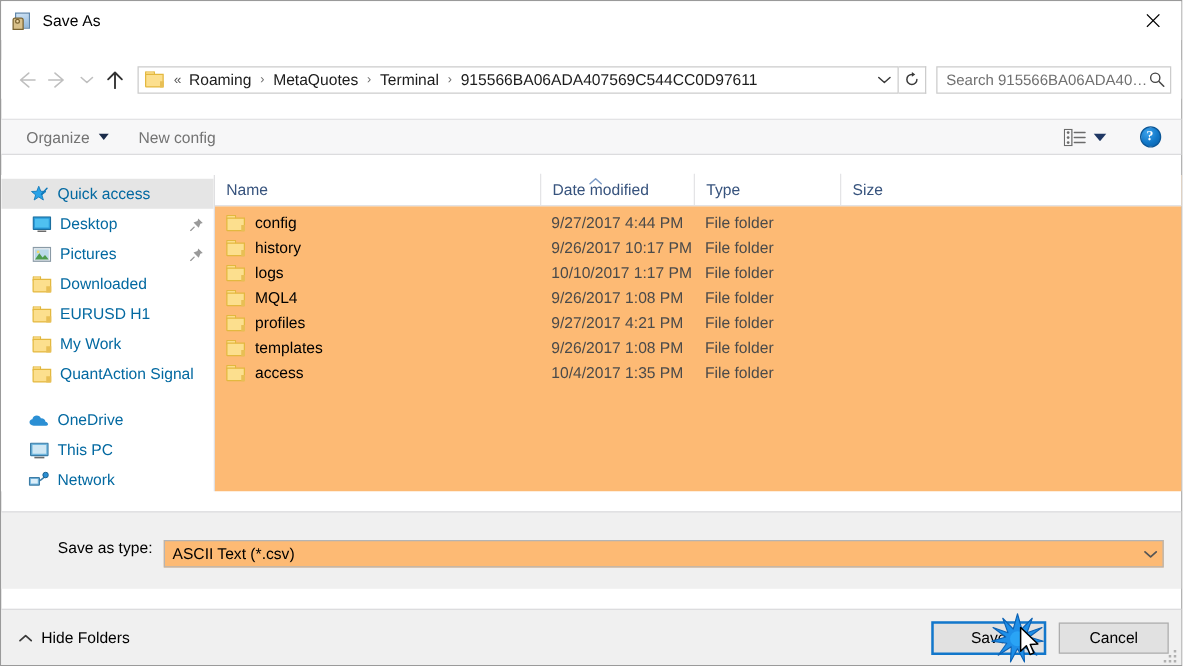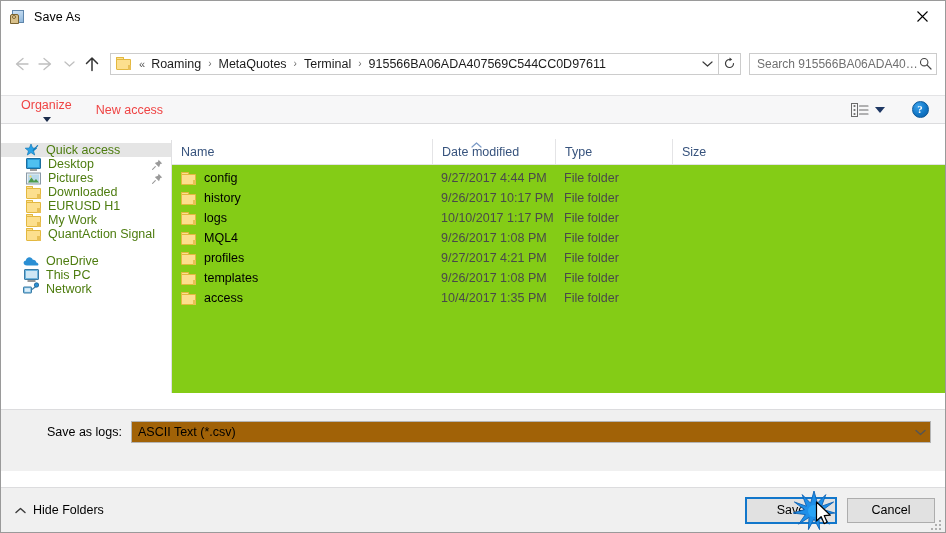--- a/index.html
+++ b/index.html
@@ -136,23 +136,23 @@
   
   #cmdbar {
     height: 29px; min-height: 29px;
     background: #f7f7f8;
     border-top: 1px solid #e3e3e5;
     border-bottom: 1px solid #dcdcde;
     display: flex; align-items: center;
     padding: 0 6px 0 14px;
   }
   .cmd {
-    font-size: 12.5px; color: #ef4444;
+    font-size: 12.5px; color: #737373;
     display: flex; align-items: center; gap: 5px;
-    padding: 3px 6px; margin-right: 12px; flex-direction: column;
+    padding: 3px 6px; margin-right: 12px;
   }
   .cmd .caret {
     width: 0; height: 0;
     border-left: 4px solid transparent; border-right: 4px solid transparent;
     border-top: 5px solid #1a2b4a;
     margin-left: 2px;
   }
   #cmd-right { margin-left: auto; display: flex; align-items: center; gap: 2px; }
   #viewbtn { display: flex; align-items: center; gap: 6px; padding: 3px 6px; }
   #viewbtn .caret {
@@ -178,23 +178,23 @@
 
   
   #sidebar {
     width: 171px; min-width: 171px;
     border-right: 1px solid #e0e0e2;
     background: #ffffff;
     padding-top: 3px;
     overflow: hidden;
   }
   .nav-item {
-    height: 14px;
+    height: 24px;
     display: flex; align-items: center;
-    font-size: 12.5px; color: #4d7c0f;
+    font-size: 12.5px; color: #0369a1;
     padding-right: 8px;
     position: relative;
   }
   .nav-item.selected { background: #e5e5e5; }
   .nav-ico {
     width: 16px; height: 16px; flex: none;
     margin-right: 7px;
     display: flex; align-items: center; justify-content: center;
     position: relative;
   }
@@ -202,21 +202,21 @@
   .pin {
     margin-left: auto; flex: none; color: #8a8a8a;
     width: 12px; height: 12px; display:flex; align-items:center; justify-content:center;
   }
   .lvl0 { padding-left: 22px; }
   .lvl1 { padding-left: 24px; }
   .gap { height: 13px; }
   .sb-folder { width: 15px; height: 13px; }
 
   
-  #filepane { flex: 1 1 auto; display: flex; flex-direction: column; min-width: 0; background:#84cc16; }
+  #filepane { flex: 1 1 auto; display: flex; flex-direction: column; min-width: 0; background:#fdba74; }
   #colhead {
     height: 25px; min-height: 25px;
     border-bottom: 1px solid #e2e2e4;
     display: flex; align-items: flex-end;
     position: relative;
     background: #fff;
   }
   .col {
     font-size: 12.5px; color: #37537d;
     height: 25px; display: flex; align-items: center;
@@ -257,21 +257,21 @@
   .flabel {
     width: 116px; text-align: right; padding-right: 9px;
     font-size: 12.5px; color: #000; flex: none;
   }
   .fcombo {
     flex: 1 1 auto; height: 22px;
     display: flex; align-items: center;
     position: relative; min-width: 0;
   }
   #filename-combo { border: 1px solid #0a7ac0; background: #fff; }
-  #filetype-combo { border: 1px solid #b4b4b4; background: #a16207; }
+  #filetype-combo { border: 1px solid #b4b4b4; background: #fdba74; margin-top: 11px; }
   .fcombo .val {
     flex: 1 1 auto; font-size: 12.5px; padding-left: 4px;
     white-space: nowrap; overflow: hidden;
   }
   #filename-value {
     background: #1668c2; color: #ffffff; padding: 1px 1px 1px 2px;
     display: inline-block;
   }
   #filetype-value { color: #000; padding-left: 6px; }
   .combo-arrow {
@@ -402,21 +402,21 @@
       </div>
     </div>
   </div>
 
   <div id="cmdbar">
     <div class="cmd">
       <span>Organize</span>
       <span class="caret"></span>
     </div>
     <div class="cmd">
-      <span>New access</span>
+      <span>New config</span>
     </div>
     <div id="cmd-right">
       <div id="viewbtn">
         <svg width="18" height="14" viewBox="0 0 18 14">
           <rect x="0.5" y="0.5" width="6" height="13" fill="none" stroke="#6b6b6b" stroke-width="1"></rect>
           <circle cx="3.5" cy="3" r="1.1" fill="#6b6b6b"></circle>
             <circle cx="3.5" cy="7" r="1.1" fill="#6b6b6b"></circle>
             <circle cx="3.5" cy="11" r="1.1" fill="#6b6b6b"></circle>
           <path d="M8.5 3 H17 M8.5 7 H17 M8.5 11 H17" stroke="#6b6b6b" stroke-width="1.2" stroke-linecap="round"></path>
         </svg>
@@ -669,21 +669,21 @@
           <div class="fdate">10/4/2017 1:35 PM</div>
           <div class="ftype">File folder</div>
           <div class="fsize"></div>
         </div>
       </div>
     </div>
   </div>
 
   <div id="fields">
     <div class="frowf">
-      <div class="flabel">Save as logs:</div>
+      <div class="flabel">Save as type:</div>
       <div class="fcombo" id="filetype-combo">
         <div class="val" id="filetype-value">ASCII Text (*.csv)</div>
         <div class="combo-arrow">
           <svg width="11" height="7" viewBox="0 0 11 7">
               <path d="M1 1.5 L5.5 5.5 L10 1.5" stroke="#555" stroke-width="1.4" fill="none" stroke-linecap="round" stroke-linejoin="round"></path>
             </svg>
         </div>
       </div>
     </div>
   </div>

